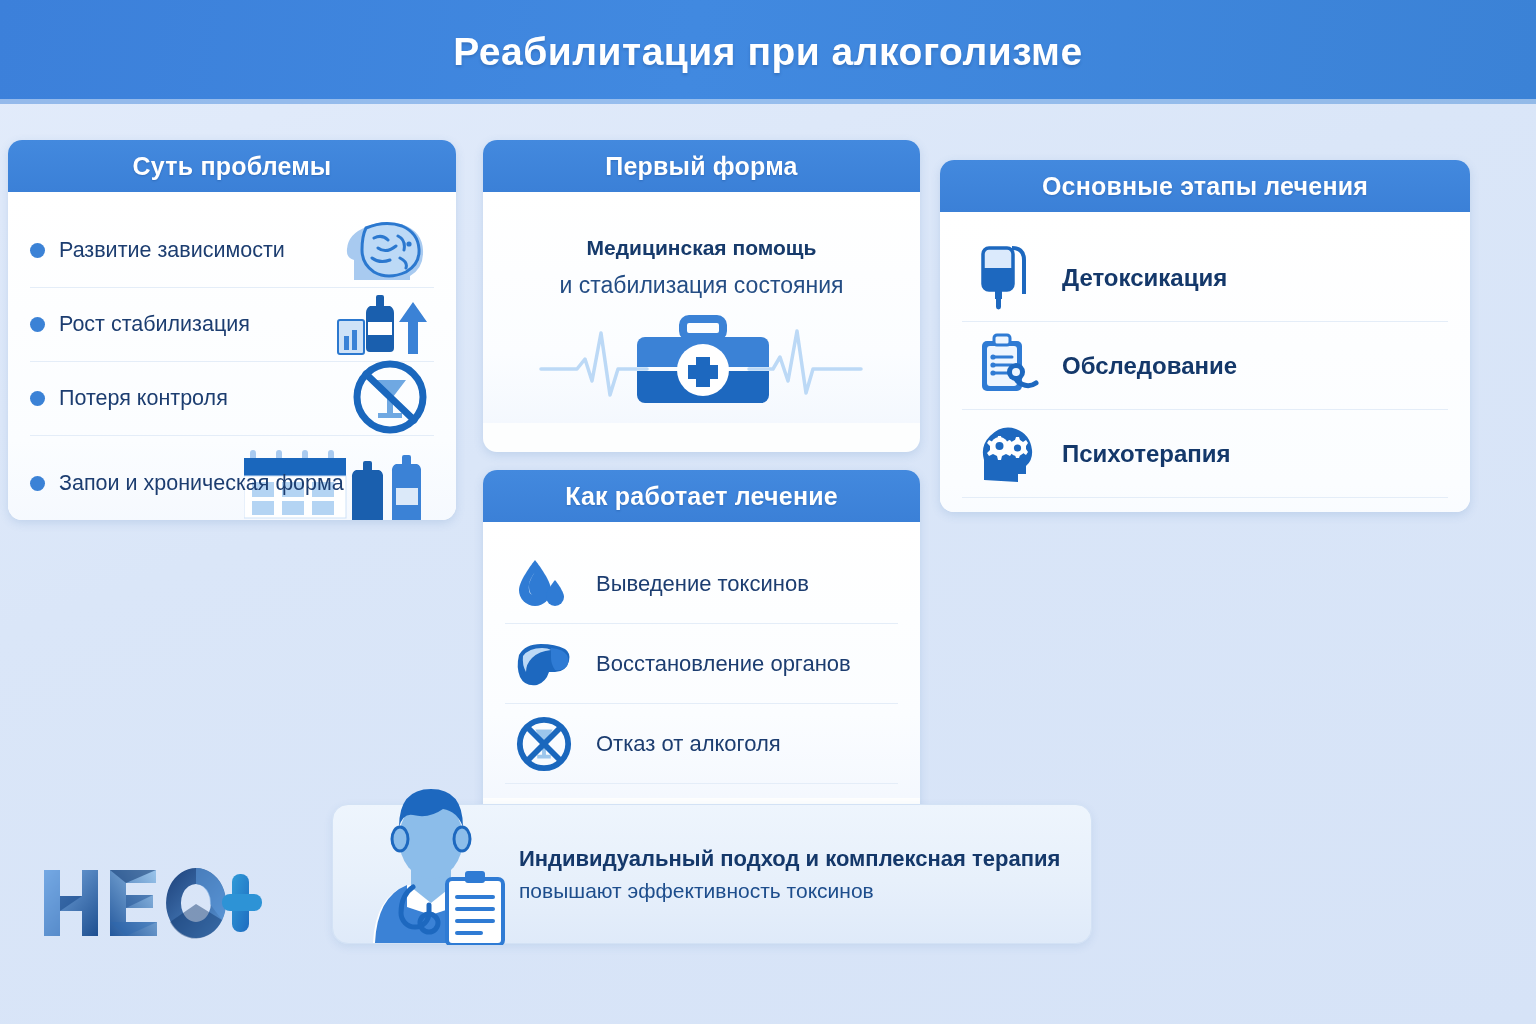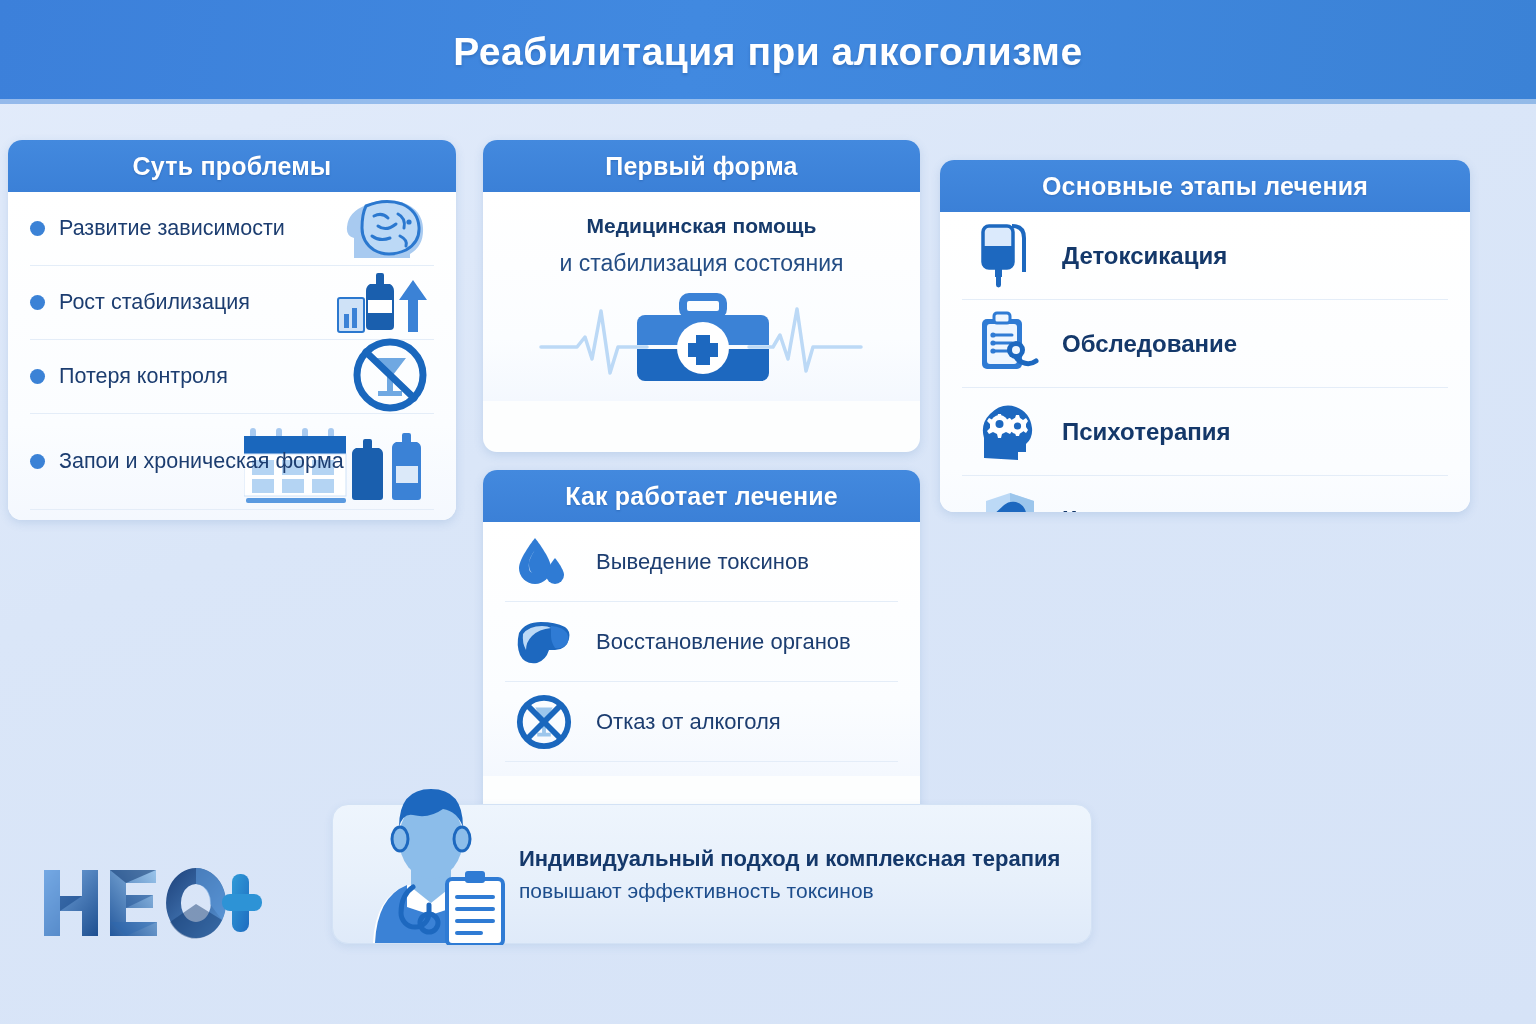--- a/index.html
+++ b/index.html
@@ -59,21 +59,21 @@
     justify-content: center;
   }
   .card-head span {
     color: #ffffff;
     font-size: 25px;
     font-weight: bold;
     text-shadow: 0 1px 2px rgba(20,60,120,0.3);
     letter-spacing: 0.2px;
   }
   .card-body {
-    padding: 0 22px 14px 22px;
+    padding: 22px 22px 14px 22px;
     background: linear-gradient(180deg,#ffffff 0%, #fbfdff 70%, #f4f8fe 100%);
   }
 
   
   #card-problem  { left: 8px;  top: 36px;  width: 448px; height: 380px; }
   #card-first    { left: 483px; top: 36px;  width: 437px; height: 312px; }
   #card-how      { left: 483px; top: 366px; width: 437px; height: 410px; }
   #card-stages   { left: 940px; top: 36px;  width: 530px; height: 352px; margin-top: 20px; }
 
   

